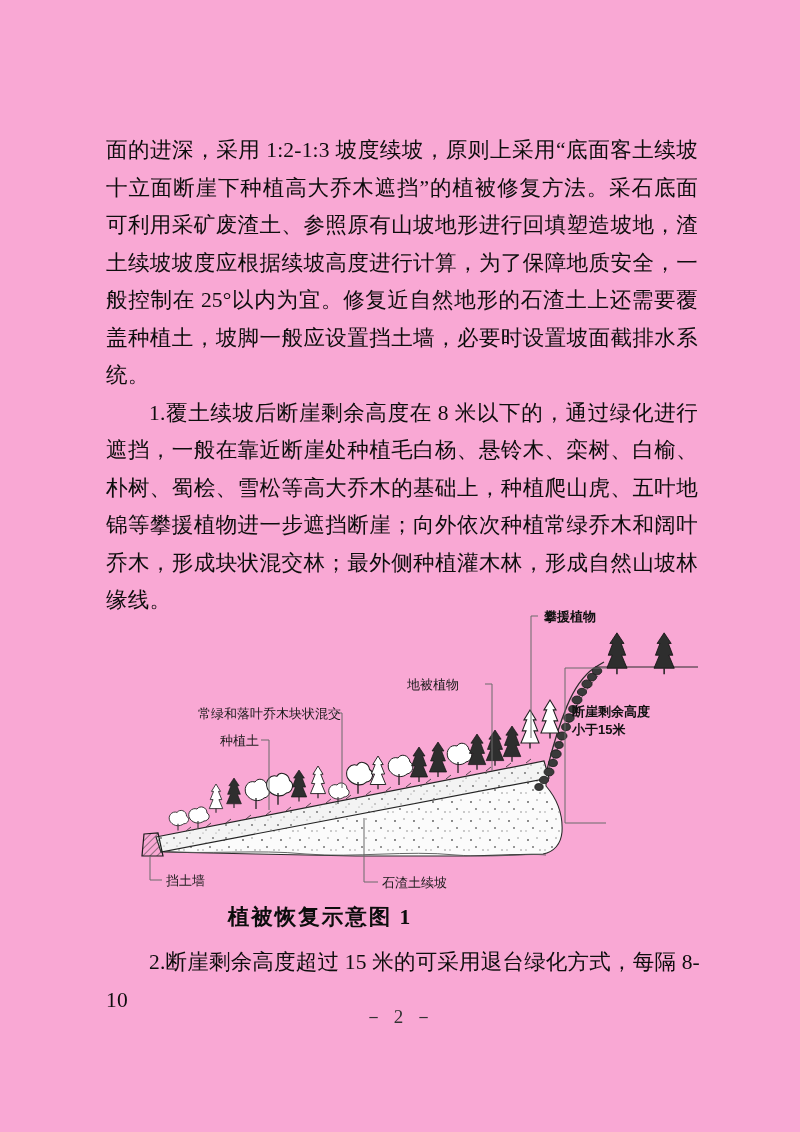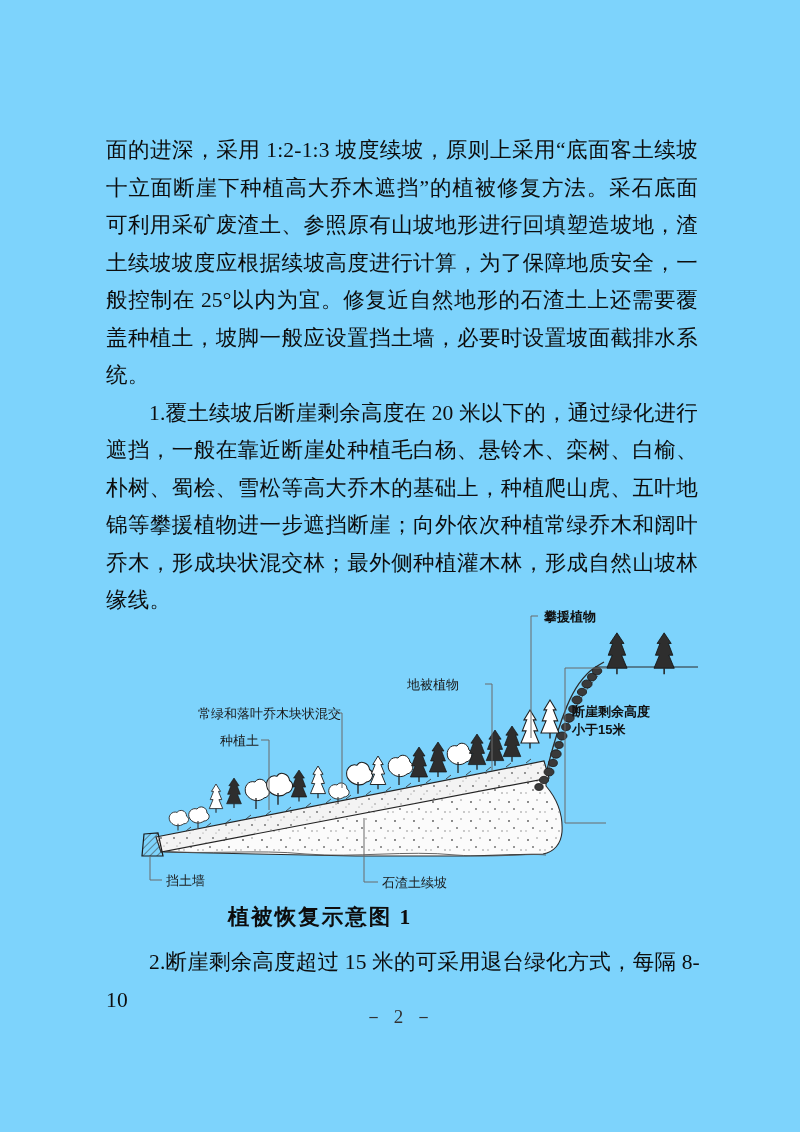--- a/index.html
+++ b/index.html
@@ -12,21 +12,21 @@
     width: 800px;
     height: 1132px;
     position: relative;
     font-family: "Liberation Serif", "DejaVu Serif", serif;
     color: #0d0d0d;
     overflow: hidden;
   }
   .page {
     position: absolute;
     inset: 0;
-    background: #7dd3fc;
+    background: #f9a8d4;
   }
   .content {
     position: absolute;
     left: 106px;
     top: 132px;
     width: 592px;
   }
   p.body-text {
     margin: 0;
     font-size: 21.5px;
@@ -96,21 +96,21 @@
     fill: none;
   }
 </style>
 </head>
 <body>
 
 <div class="page">
 
   <div class="content">
     <p class="body-text">面的进深，采用 1:2-1:3 坡度续坡，原则上采用“底面客土续坡十立面断崖下种植高大乔木遮挡”的植被修复方法。采石底面可利用采矿废渣土、参照原有山坡地形进行回填塑造坡地，渣土续坡坡度应根据续坡高度进行计算，为了保障地质安全，一般控制在 25°以内为宜。修复近自然地形的石渣土上还需要覆盖种植土，坡脚一般应设置挡土墙，必要时设置坡面截排水系统。</p>
-    <p class="body-text indent">1.覆土续坡后断崖剩余高度在 20 米以下的，通过绿化进行遮挡，一般在靠近断崖处种植毛白杨、悬铃木、栾树、白榆、朴树、蜀桧、雪松等高大乔木的基础上，种植爬山虎、五叶地锦等攀援植物进一步遮挡断崖；向外依次种植常绿乔木和阔叶乔木，形成块状混交林；最外侧种植灌木林，形成自然山坡林缘线。</p>
+    <p class="body-text indent">1.覆土续坡后断崖剩余高度在 8 米以下的，通过绿化进行遮挡，一般在靠近断崖处种植毛白杨、悬铃木、栾树、白榆、朴树、蜀桧、雪松等高大乔木的基础上，种植爬山虎、五叶地锦等攀援植物进一步遮挡断崖；向外依次种植常绿乔木和阔叶乔木，形成块状混交林；最外侧种植灌木林，形成自然山坡林缘线。</p>
   </div>
 
   <div class="figure-wrap">
     <svg width="592" height="345" viewBox="0 0 592 345">
       <defs>
         <pattern id="dots" width="13" height="13" patternUnits="userSpaceOnUse">
           <circle cx="3" cy="3" r="0.9" fill="#595959"></circle>
           <circle cx="9" cy="8" r="0.7" fill="#6e6e6e"></circle>
           <circle cx="6" cy="11" r="0.55" fill="#7a7a7a"></circle>
         </pattern>

